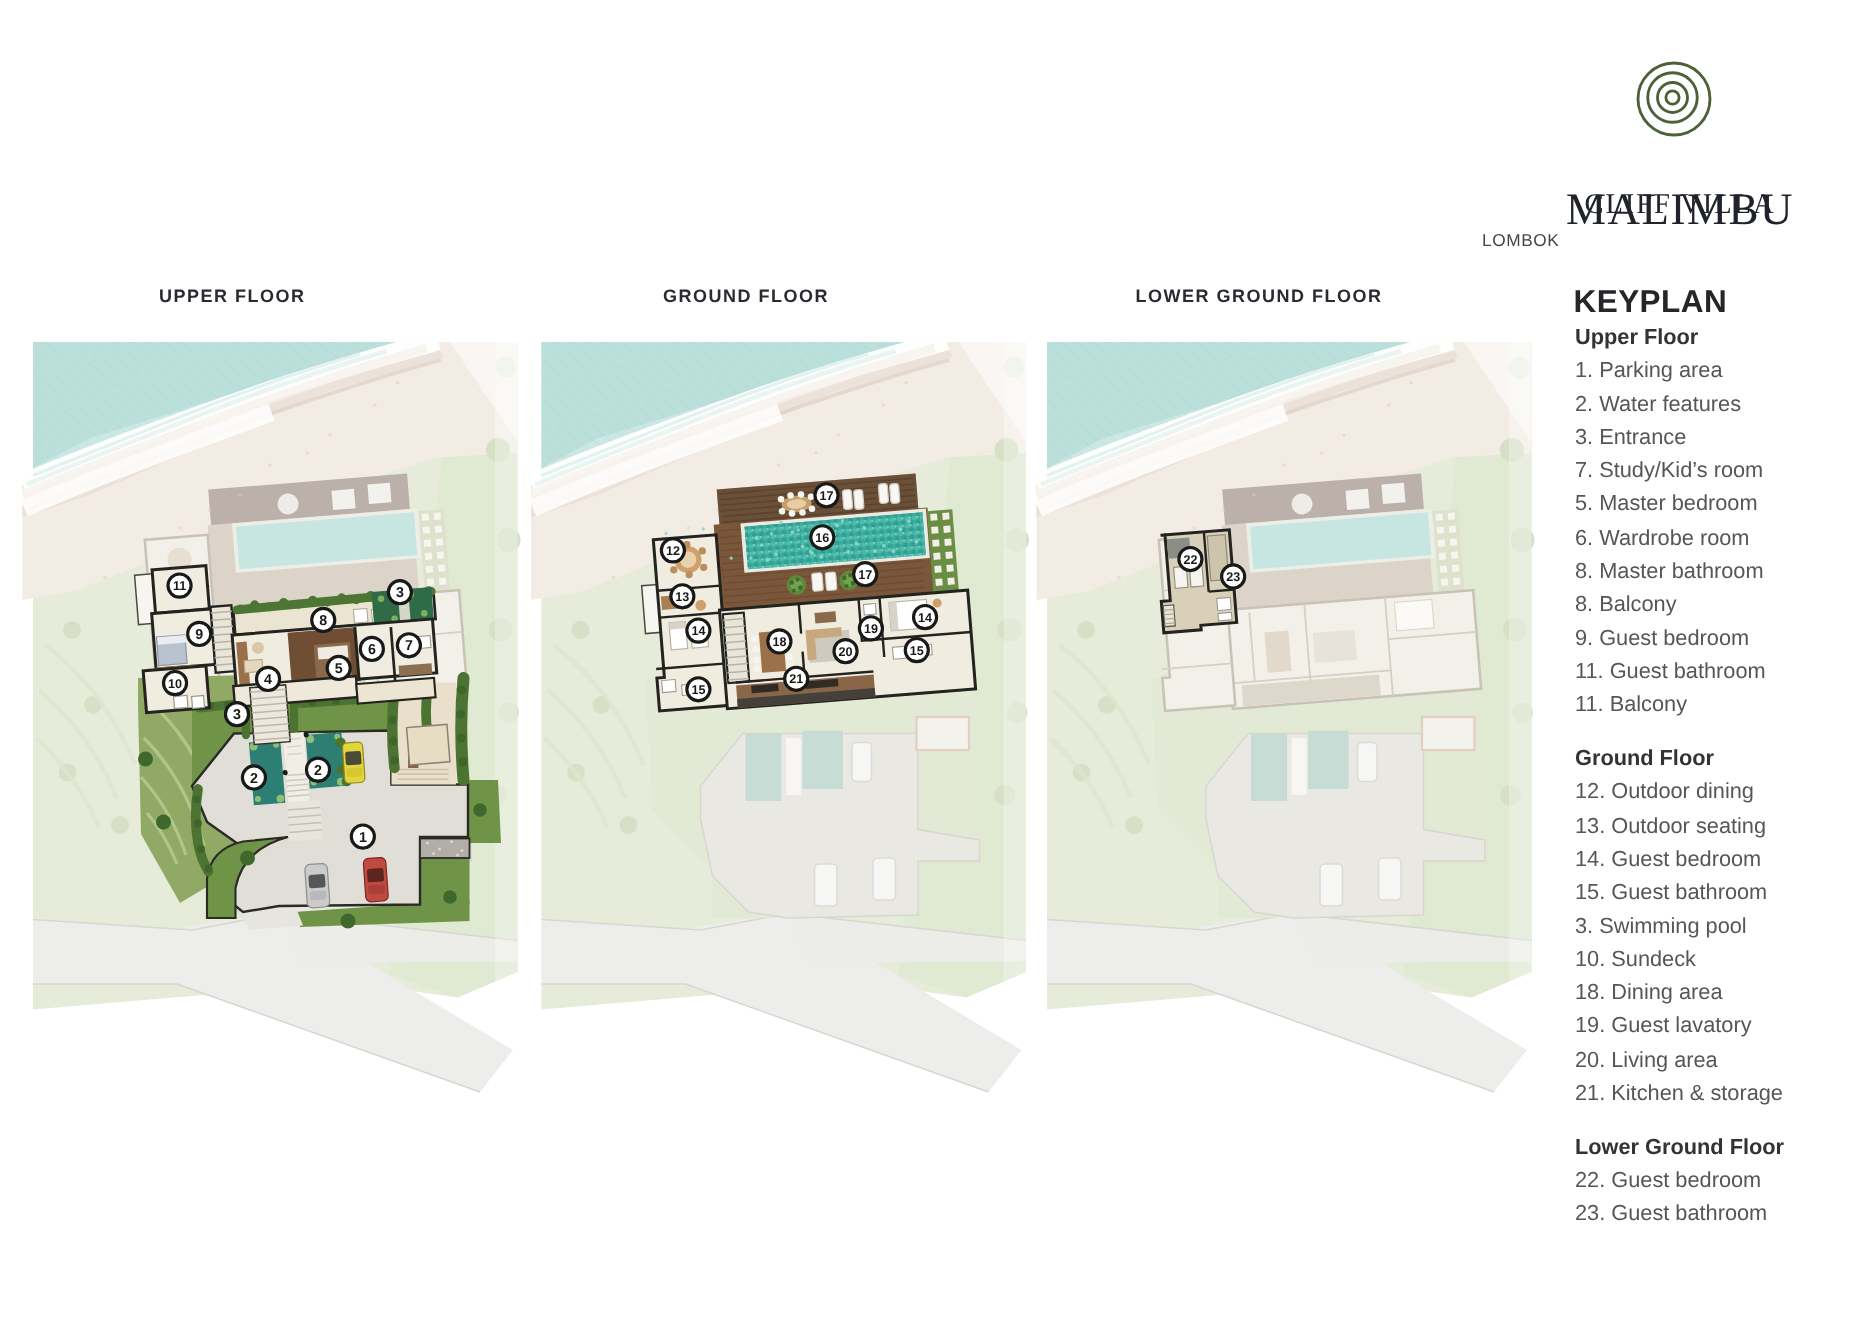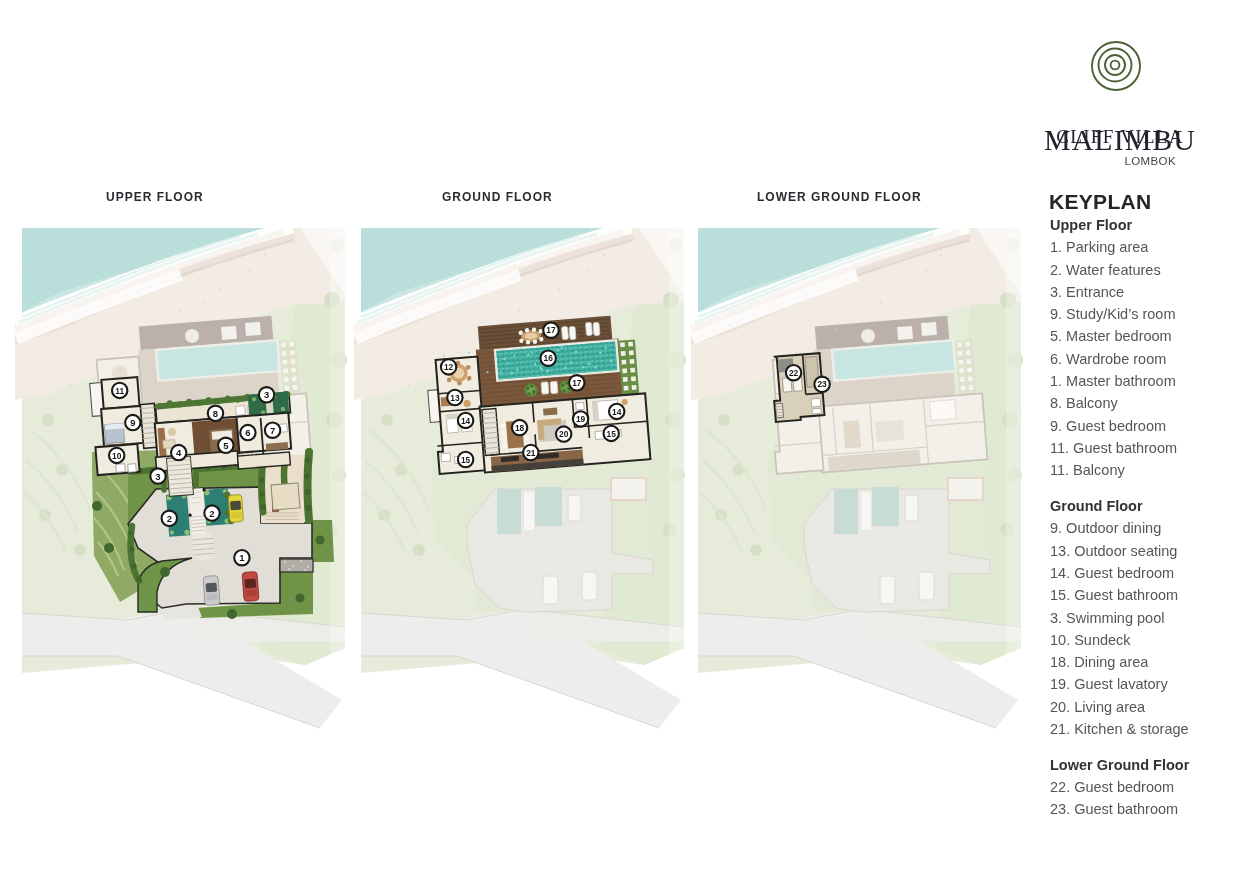--- a/index.html
+++ b/index.html
@@ -751,40 +751,40 @@
       <circle cx="25" cy="25" r="10"></circle>
       <circle cx="25" cy="25" r="4.4"></circle>
     </g>
   </svg>
 </div>
 
 <div class="abs" style="left:1040px;top:95px;width:160px;text-align:center;font-family:'Liberation Serif',serif;font-size:30px;letter-spacing:1px;color:#20232b;margin-top:28px;">MALIMBU</div>
 
 <div class="abs" style="left:1040px;top:126px;width:160px;text-align:center;font-family:'Liberation Serif',serif;font-size:19px;letter-spacing:1.3px;color:#20232b;">CLIFF VILLA</div>
 
-<div class="abs" style="left:1016px;top:155px;width:160px;text-align:right;font-size:11.5px;letter-spacing:0.4px;color:#43464c;font-weight:400;">LOMBOK</div>
+<div class="abs" style="left:988px;top:155px;width:160px;text-align:left;font-size:11.5px;letter-spacing:0.4px;color:#43464c;font-weight:400;">LOMBOK</div>
 
 <div class="abs" style="left:1049px;top:190px;font-size:21px;letter-spacing:0.3px;color:#26262a;font-weight:700;">KEYPLAN</div>
 
 <div class="abs" style="left:1050px;top:214px;font-size:14.5px;line-height:22.3px;color:#565656;">
   <div style="font-weight:700;color:#333337;">Upper Floor</div>
   <div>1. Parking area</div>
   <div>2. Water features</div>
   <div>3. Entrance</div>
-  <div>9. Study/Kid’s room</div>
+  <div>7. Study/Kid’s room</div>
   <div>5. Master bedroom</div>
   <div>6. Wardrobe room</div>
-  <div>1. Master bathroom</div>
+  <div>8. Master bathroom</div>
   <div>8. Balcony</div>
   <div>9. Guest bedroom</div>
   <div>11. Guest bathroom</div>
   <div>11. Balcony</div>
   <div style="height:13.5px"></div>
   <div style="font-weight:700;color:#333337;">Ground Floor</div>
-  <div>9. Outdoor dining</div>
+  <div>12. Outdoor dining</div>
   <div>13. Outdoor seating</div>
   <div>14. Guest bedroom</div>
   <div>15. Guest bathroom</div>
   <div>3. Swimming pool</div>
   <div>10. Sundeck</div>
   <div>18. Dining area</div>
   <div>19. Guest lavatory</div>
   <div>20. Living area</div>
   <div>21. Kitchen &amp; storage</div>
   <div style="height:13.5px"></div>

